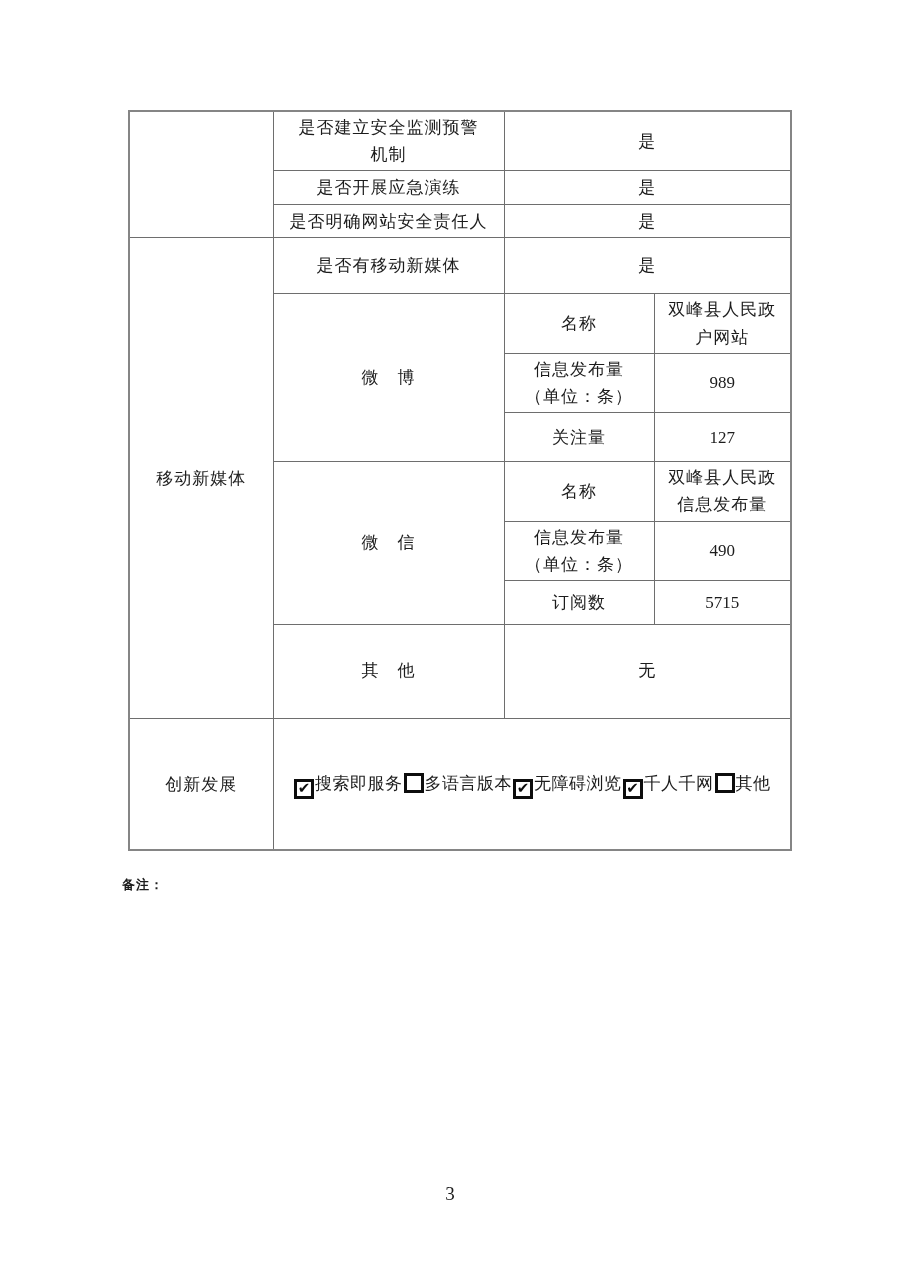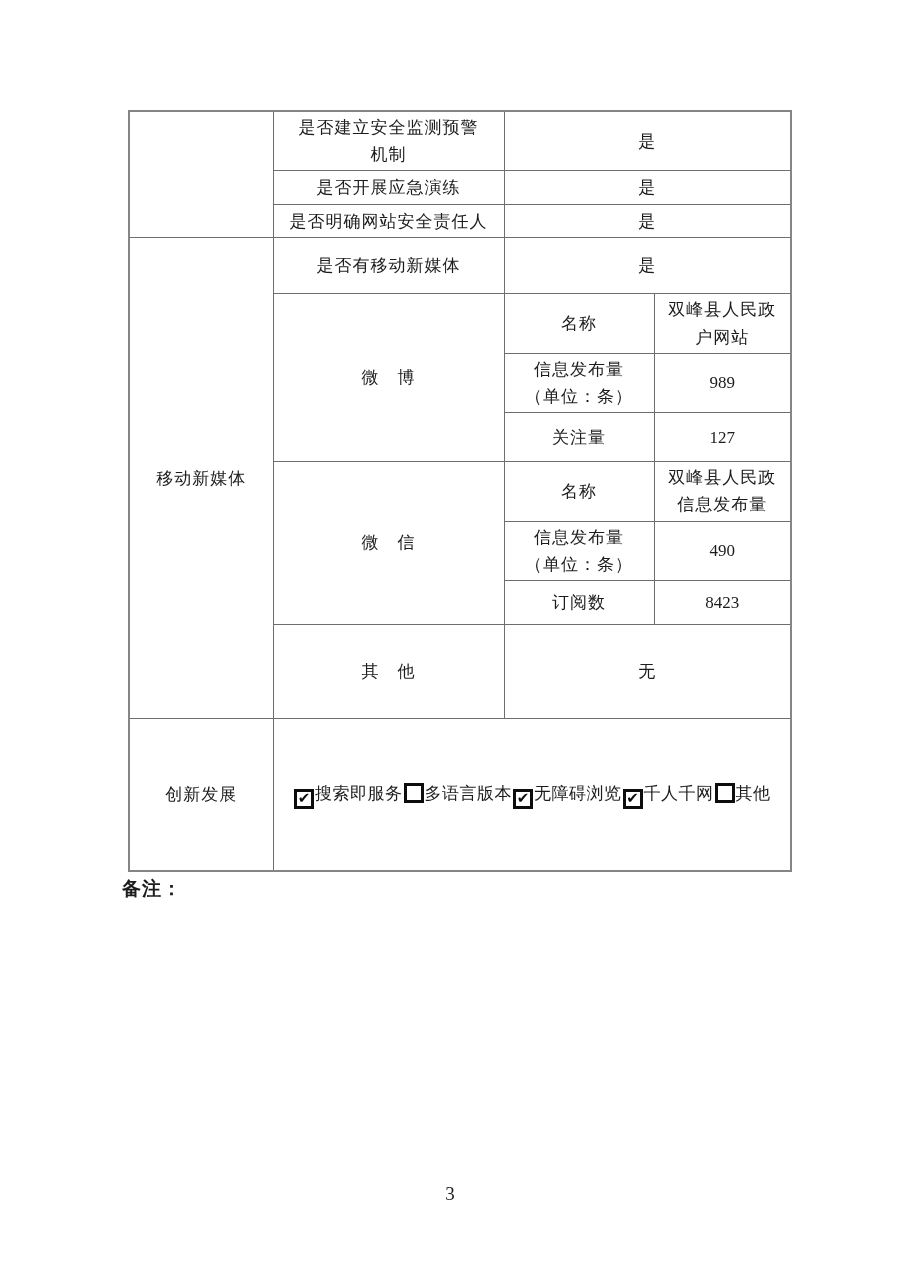--- a/index.html
+++ b/index.html
@@ -17,34 +17,34 @@
     border:1px solid #6e6e6e;
     text-align:center;vertical-align:middle;
     font-size:17px;letter-spacing:1px;line-height:1.6;
     white-space:pre-line;padding:2px 8px;
     overflow:hidden;
   }
   td.num{letter-spacing:0;margin-left:28px;}
   tr.r1{height:54px;margin-top:44px;} tr.r2{height:34px;} tr.r3{height:33px;font-family:Liberation Serif, serif;}
   tr.r4{height:56px;} tr.r5{height:57px;} tr.r6{height:53px;}
   tr.r7{height:49px;} tr.r8{height:57px;} tr.r9{height:50px;}
-  tr.r10{height:44px;} tr.r11{height:94px;} tr.r12{height:153px;}
+  tr.r10{height:44px;} tr.r11{height:94px;font-family:Liberation Mono, monospace;} tr.r12{height:132px;}
   td.innovation-cell{white-space:normal;padding:16px 4px;letter-spacing:0.5px;}
   .cbitem{white-space:nowrap;}
   .cb{
     display:inline-block;box-sizing:border-box;
     width:20px;height:20px;border:3px solid #0d0d0d;
     vertical-align:-4px;line-height:13px;
     font-size:15px;font-weight:bold;color:#0d0d0d;
     text-align:center;margin:0 1px;letter-spacing:0;
     font-family:"DejaVu Sans",sans-serif;
   }
   .note{
     position:absolute;left:122px;top:876px;
-    font-weight:bold;font-size:19px;letter-spacing:1px;
+    font-weight:bold;font-size:13px;letter-spacing:1px;
   }
   .pageno{
     position:absolute;left:0;top:1183px;width:100%;
     text-align:center;font-size:19px;letter-spacing:0;
   }
 </style>
 </head>
 <body>
 
 <table class="report-table">
@@ -95,21 +95,21 @@
       <td>双峰县人民政
 信息发布量</td>
     </tr>
     <tr class="r9">
       <td>信息发布量
 （单位：条）</td>
       <td class="num">490</td>
     </tr>
     <tr class="r10">
       <td>订阅数</td>
-      <td class="num">8423</td>
+      <td class="num">5715</td>
     </tr>
     <tr class="r11">
       <td>其　他</td>
       <td colspan="2">无</td>
     </tr>
     <tr class="r12">
       <td>创新发展</td>
       <td colspan="3" class="innovation-cell"><span class="cbitem"><span class="cb">✔</span><span>搜索即服务</span></span><span class="cbitem"><span class="cb"></span><span>多语言版本</span></span><span class="cbitem"><span class="cb">✔</span><span>无障碍浏览</span></span><span class="cbitem"><span class="cb">✔</span><span>千人千网</span></span><span class="cbitem"><span class="cb"></span><span>其他</span></span></td>
     </tr>
   </tbody>

